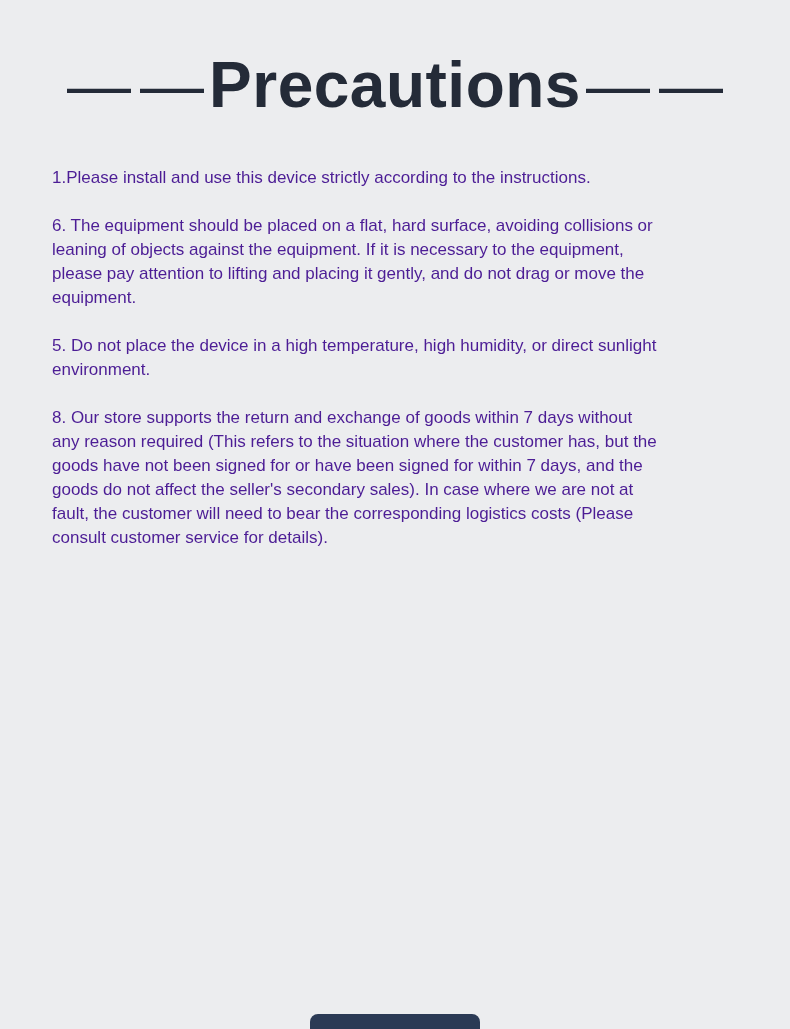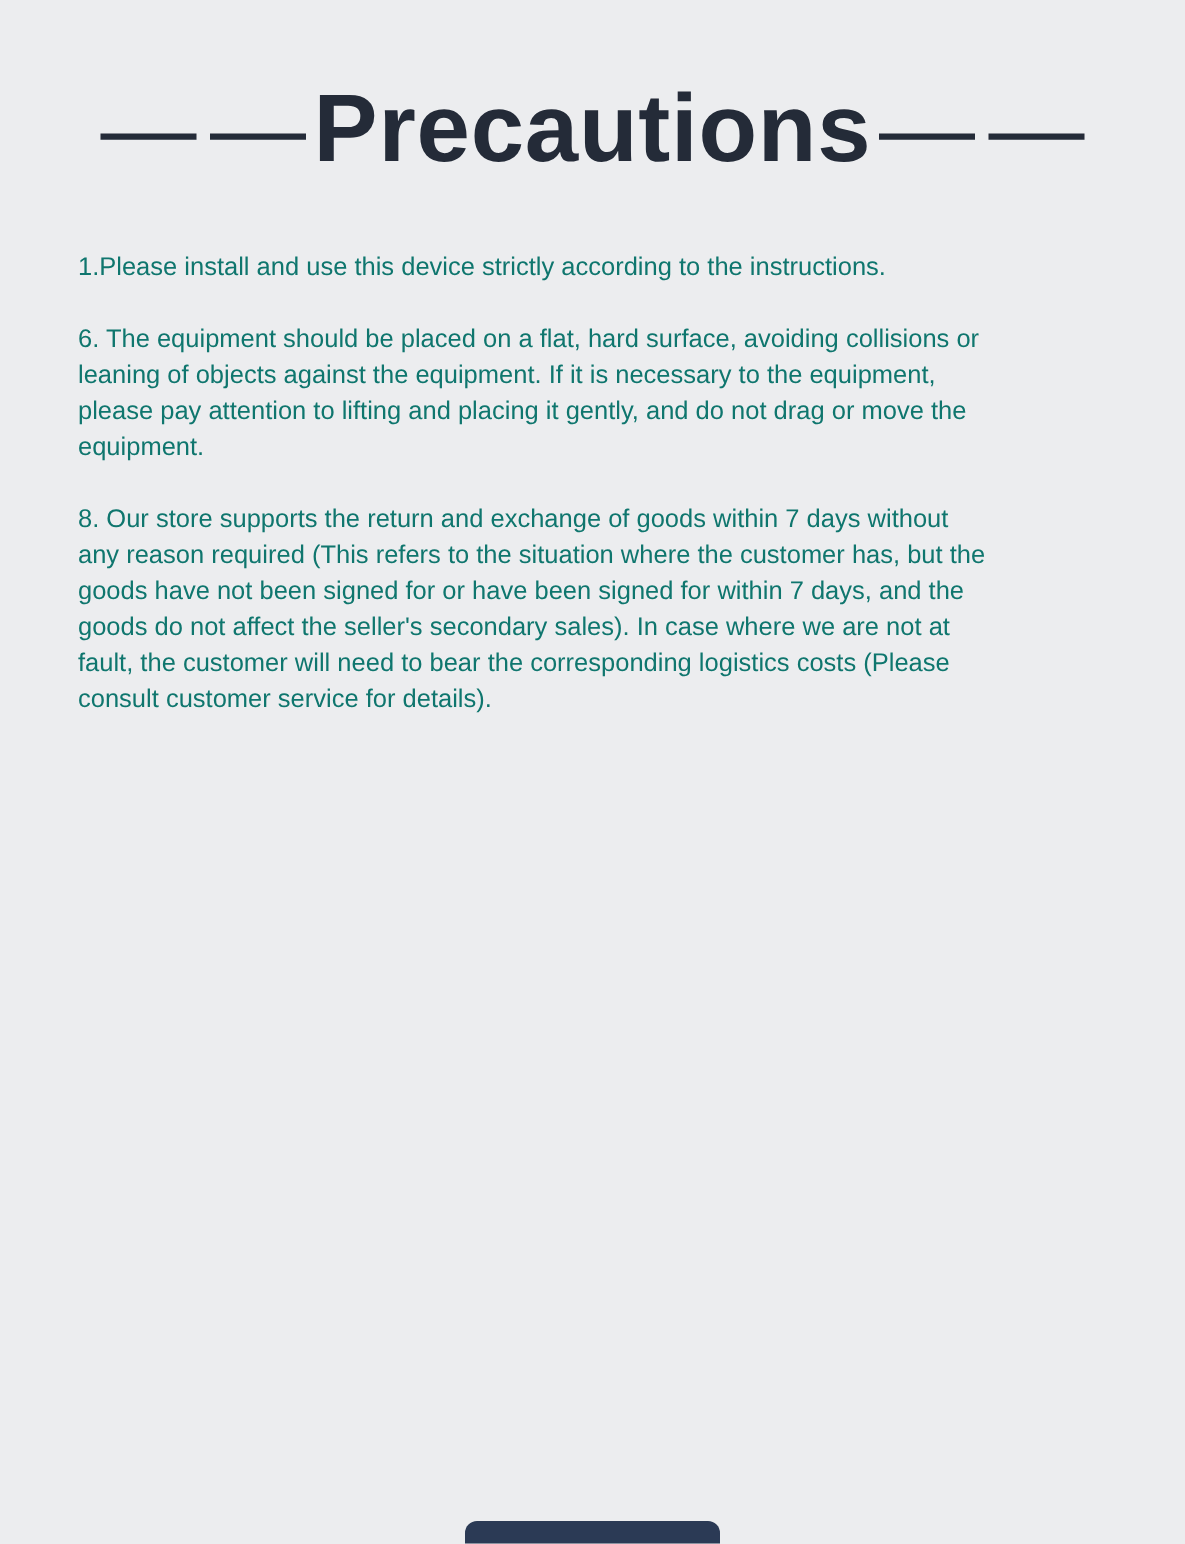--- a/index.html
+++ b/index.html
@@ -69,26 +69,28 @@
     border-radius: 8px 8px 0 0;
   }
 </style>
 </head>
 <body style="background: rgb(236, 237, 239);">
 
 <div class="page">
 
   <h1 class="title" style="color: rgb(36, 43, 56);"><span class="dash dash-left">——</span><span class="title-text">Precautions</span><span class="dash dash-right">——</span></h1>
 
-  <div class="content" style="color: #0f766e;">
+  <div class="content" style="color: #4c1d95;">
     <p class="item">1.Please install and use this device strictly according to the instructions.</p>
     <p class="item">6. The equipment should be placed on a flat, hard surface, avoiding collisions or
 leaning of objects against the equipment. If it is necessary to the equipment,
 please pay attention to lifting and placing it gently, and do not drag or move the
 equipment.</p>
+    <p class="item">5. Do not place the device in a high temperature, high humidity, or direct sunlight
+environment.</p>
     <p class="item">8. Our store supports the return and exchange of goods within 7 days without
 any reason required (This refers to the situation where the customer has, but the
 goods have not been signed for or have been signed for within 7 days, and the
 goods do not affect the seller's secondary sales). In case where we are not at
 fault, the customer will need to bear the corresponding logistics costs (Please
 consult customer service for details).</p>
   </div>
 
   <div class="bottom-bar" style="background: rgb(43, 58, 85);"></div>
 

